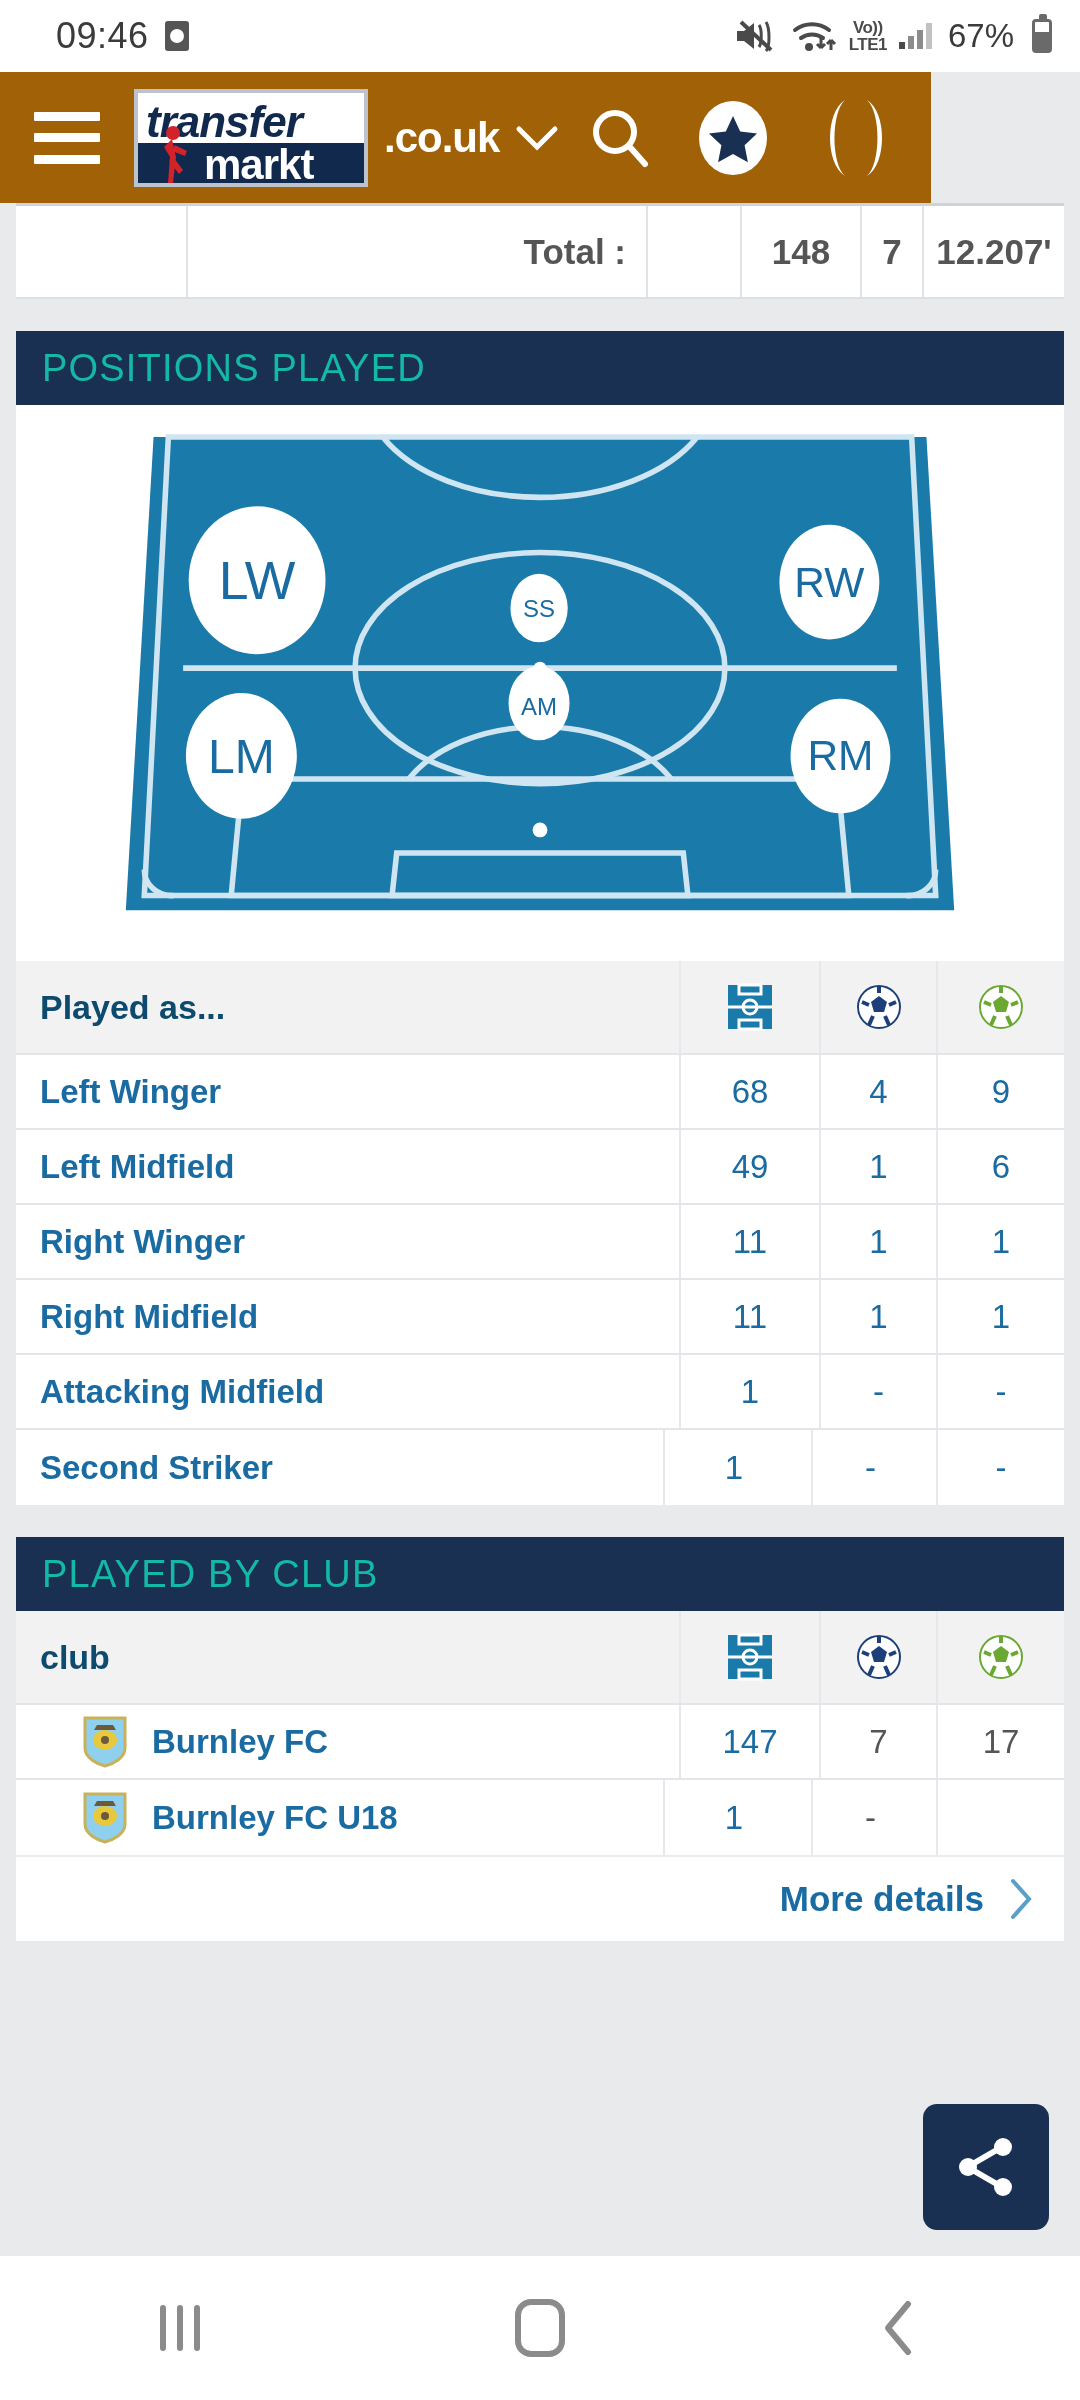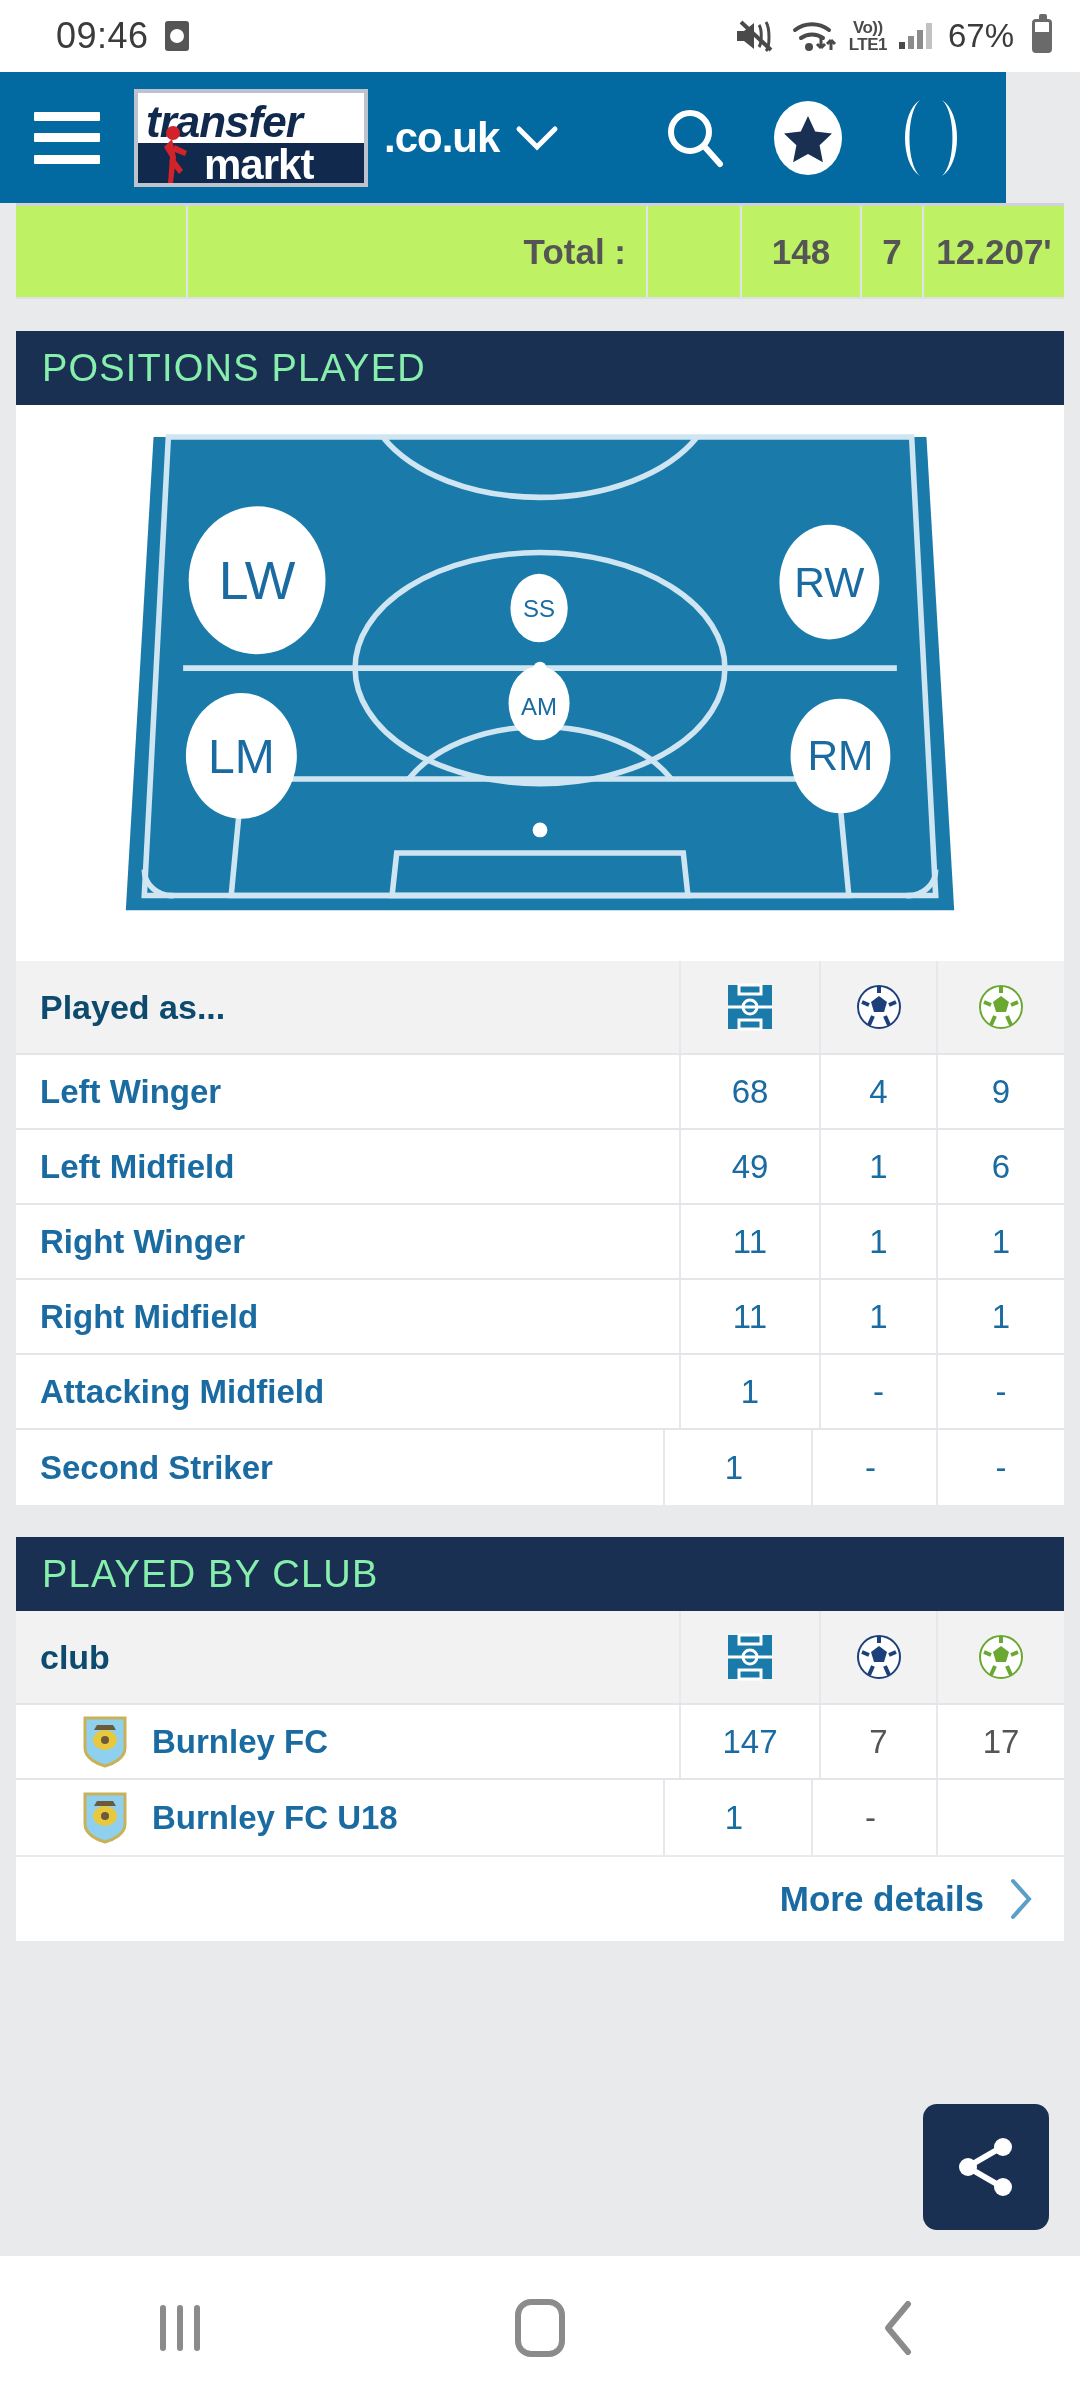--- a/index.html
+++ b/index.html
@@ -46,22 +46,22 @@
     content: ""; position: absolute; top: -8px; left: 4px; width: 8px; height: 5px;
     background: #6a6a6a; border-radius: 2px 2px 0 0;
   }
   .sb-batt::after {
     content: ""; position: absolute; left: 0; right: 0; bottom: 0; height: 64%;
     background: #6a6a6a;
   }
 
   
   .siteheader {
-    position: absolute; top: 72px; left: 0; width: 1006px; height: 131px;
-    background: #0369a1; display: flex; align-items: center; padding: 0 26px;
+    position: absolute; top: 72px; left: 0; width: 931px; height: 131px;
+    background: #a16207; display: flex; align-items: center; padding: 0 26px;
   }
   .burger { width: 66px; height: 52px; display: flex; flex-direction: column;
             justify-content: space-between; margin-left: 8px; }
   .burger i { display: block; height: 9px; background: #fff; border-radius: 1px; }
   .logo-box {
     margin-left: 34px; width: 234px; height: 98px; background: #fff;
     border: 4px solid #bcc3cd; position: relative; overflow: hidden;
   }
   .logo-top {
     position: absolute; top: 7px; left: 8px; font-style: italic; font-weight: 700;
@@ -76,40 +76,40 @@
   .logo-man { position: absolute; left: 14px; top: 32px; width: 44px; height: 64px; }
   .tld { color: #fff; font-size: 42px; font-weight: 700; margin-left: 16px; letter-spacing: -1px; }
   .chev-down { margin-left: 16px; }
   .hdr-right { margin-left: auto; display: flex; align-items: center; gap: 40px; padding-right: 6px; }
 
   
   .content { position: absolute; top: 203px; left: 0; width: 1080px; height: 2053px; background:#e9eaec; }
 
   
   .totalstrip {
-    position: relative; margin: 0 16px; background: #bef264; height: 96px;
+    position: relative; margin: 0 16px; background: #ffffff; height: 96px;
     border-top: 3px solid #cfd3d9; border-bottom: 2px solid #dcdfe3;
     display: flex; align-items: center;
   }
   .totalstrip .c { height: 100%; display:flex; align-items:center; border-left: 2px solid #e0e3e7; }
   .tc-0 { width: 170px; border-left: none !important; }
   .tc-1 { flex: 1; justify-content: flex-end; padding-right: 20px; }
   .tc-2 { width: 94px; }
   .tc-3 { width: 120px; justify-content: center; }
   .tc-4 { width: 62px; justify-content: center; }
   .tc-5 { width: 142px; justify-content: center; }
   .tot-label { font-size: 35px; font-weight: 700; color: #555; }
   .tot-val { font-size: 35px; font-weight: 700; color: #555; }
 
   
   .secbar {
     margin: 32px 16px 0; background: #1a3053; height: 74px;
     display: flex; align-items: center; padding-left: 26px;
   }
-  .secbar h2 { color: #86efac; font-size: 38px; font-weight: 400; letter-spacing: 1.2px; }
+  .secbar h2 { color: #14b8a6; font-size: 38px; font-weight: 400; letter-spacing: 1.2px; }
 
   
   .pitchwrap { margin: 0 16px; background: #fff; padding: 12px 0 14px; }
   .pitch { display:block; margin: 0 auto; }
 
   
   .tbl { margin: 0 16px; background:#fff; }
   .row { display: flex; align-items: stretch; border-bottom: 2px solid #e3e5e8; }
   .row:last-child { border-bottom: none; gap: 8px; }
   .row.head { background: #f2f2f2; }

